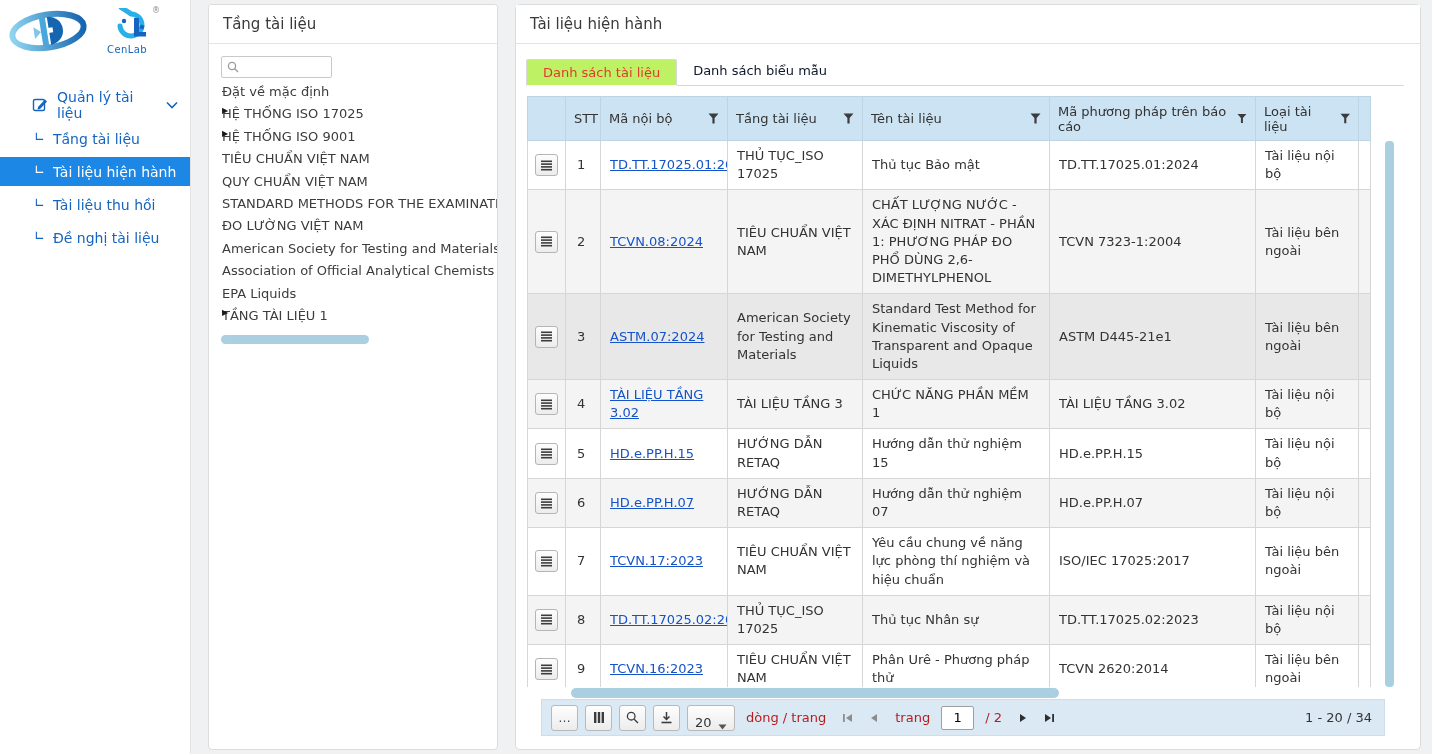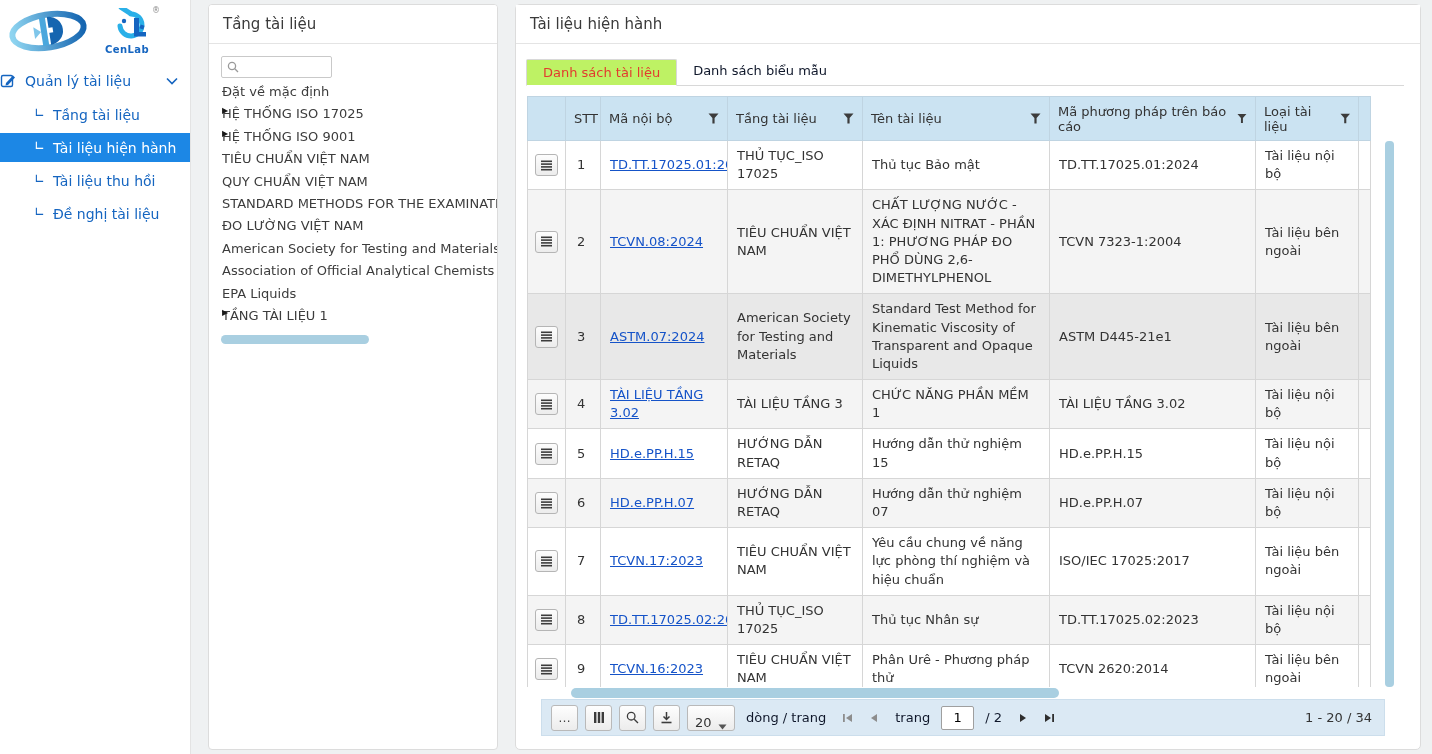--- a/index.html
+++ b/index.html
@@ -3,23 +3,23 @@
 <meta charset="utf-8">
 <style>
   *{box-sizing:border-box;margin:0;padding:0}
   html,body{width:1432px;height:754px;overflow:hidden}
   body{background:#eff1f2;font-family:"DejaVu Sans","Liberation Sans",sans-serif;font-size:13px;color:#333;position:relative}
 
   
   .sidebar{position:absolute;left:0;top:0;width:191px;height:754px;background:#fff;border-right:1px solid #e3e3e3}
   .logos{display:flex;align-items:flex-start;gap:16px;padding:8px 0 0 8px;height:66px}
   .cenlab-wrap{display:flex;flex-direction:column;align-items:center;position:relative}
-  .cenlab-text{font-size:10px;font-weight:bold;color:#1565c0;letter-spacing:.4px;margin-top:-2px}
+  .cenlab-text{font-size:10px;font-weight:normal;color:#1565c0;letter-spacing:.4px;margin-top:-2px}
   .cenlab-r{position:absolute;right:-10px;top:-2px;font-size:8px;color:#8a8a8a}
-  .menu-head{display:flex;align-items:center;gap:9px;height:30px;padding:0 12px 0 0;color:#1565c0;font-size:14px;cursor:pointer}
+  .menu-head{display:flex;align-items:center;gap:9px;height:30px;padding:0 12px 0 32px;color:#1565c0;font-size:14px;margin-top:24px;cursor:pointer}
   .menu-head .lbl{flex:1}
   .subnav{margin-top:4px}
   .snav-item{display:flex;align-items:center;gap:8px;height:29px;padding-left:34px;color:#1565c0;font-size:14px;margin:4px 0;cursor:pointer}
   .snav-item .corner{font-size:13px;position:relative;top:-2px}
   .snav-item.active{background:#1c87e5;color:#fff}
 
   
   .tree-panel{position:absolute;left:208px;top:4px;width:290px;height:746px;background:#fff;border:1px solid #dcdcdc;border-radius:4px;overflow:hidden}
   .panel-title{height:39px;line-height:39px;padding-left:14px;font-size:15px;color:#3a3a3a;border-bottom:1px solid #e4e4e4;background:#fff}
   .search-box{margin:12px 0 2px 12px;width:111px;height:22px;border:1px solid #c9c9c9;border-radius:2px;display:flex;align-items:center;padding-left:5px;gap:4px;background:#fff}
@@ -60,21 +60,21 @@
   a.doclink{color:#1553c8;text-decoration:underline}
   .rowbtn{width:23px;height:22px;border:1px solid #b5b5b5;border-radius:3px;background:linear-gradient(#fdfdfd,#ececec);display:inline-flex;align-items:center;justify-content:center;cursor:pointer}
   .vscroll{position:absolute;left:869px;top:136px;width:9px;height:546px;background:#edf4f9;border-radius:4px}
   .vthumb{width:9px;height:100%;border-radius:4px;background:#a9cfe1}
   .hscroll{position:absolute;left:55px;top:683px;width:488px;height:10px;border-radius:5px;background:#a9cfe1}
 
   
   .tfooter{position:absolute;left:25px;top:694px;width:844px;height:37px;background:#dbe9f4;border:1px solid #ccdeec;display:flex;align-items:center;padding:0 12px 0 9px;gap:7px}
   .fbtn{width:27px;height:26px;border:1px solid #b9b9b9;border-radius:3px;background:linear-gradient(#fefefe,#ececec);display:inline-flex;align-items:center;justify-content:center;color:#444;cursor:pointer;font-size:13px}
   .psize{width:48px;height:26px;border:1px solid #b9b9b9;border-radius:3px;background:linear-gradient(#fefefe,#ececec);display:inline-flex;align-items:flex-end;justify-content:space-between;padding:0 7px;cursor:pointer;color:#333}
-  .flabel{color:#0f172a;margin:16px 4px}
+  .flabel{color:#b91c1c;margin:16px 4px}
   .navbtn{background:none;border:none;display:inline-flex;align-items:center;justify-content:center;width:20px;height:20px;cursor:pointer}
   .pginput{width:33px;height:24px;border:1px solid #9f9f9f;border-radius:2px;text-align:center;font-size:13px;font-family:inherit;background:#fff}
   .range{margin-left:auto;font-size:13px;color:#333}
 </style>
 </head>
 <body>
 
 <aside class="sidebar">
   <div class="logos">
     <svg width="80" height="46" viewBox="0 0 80 46">

